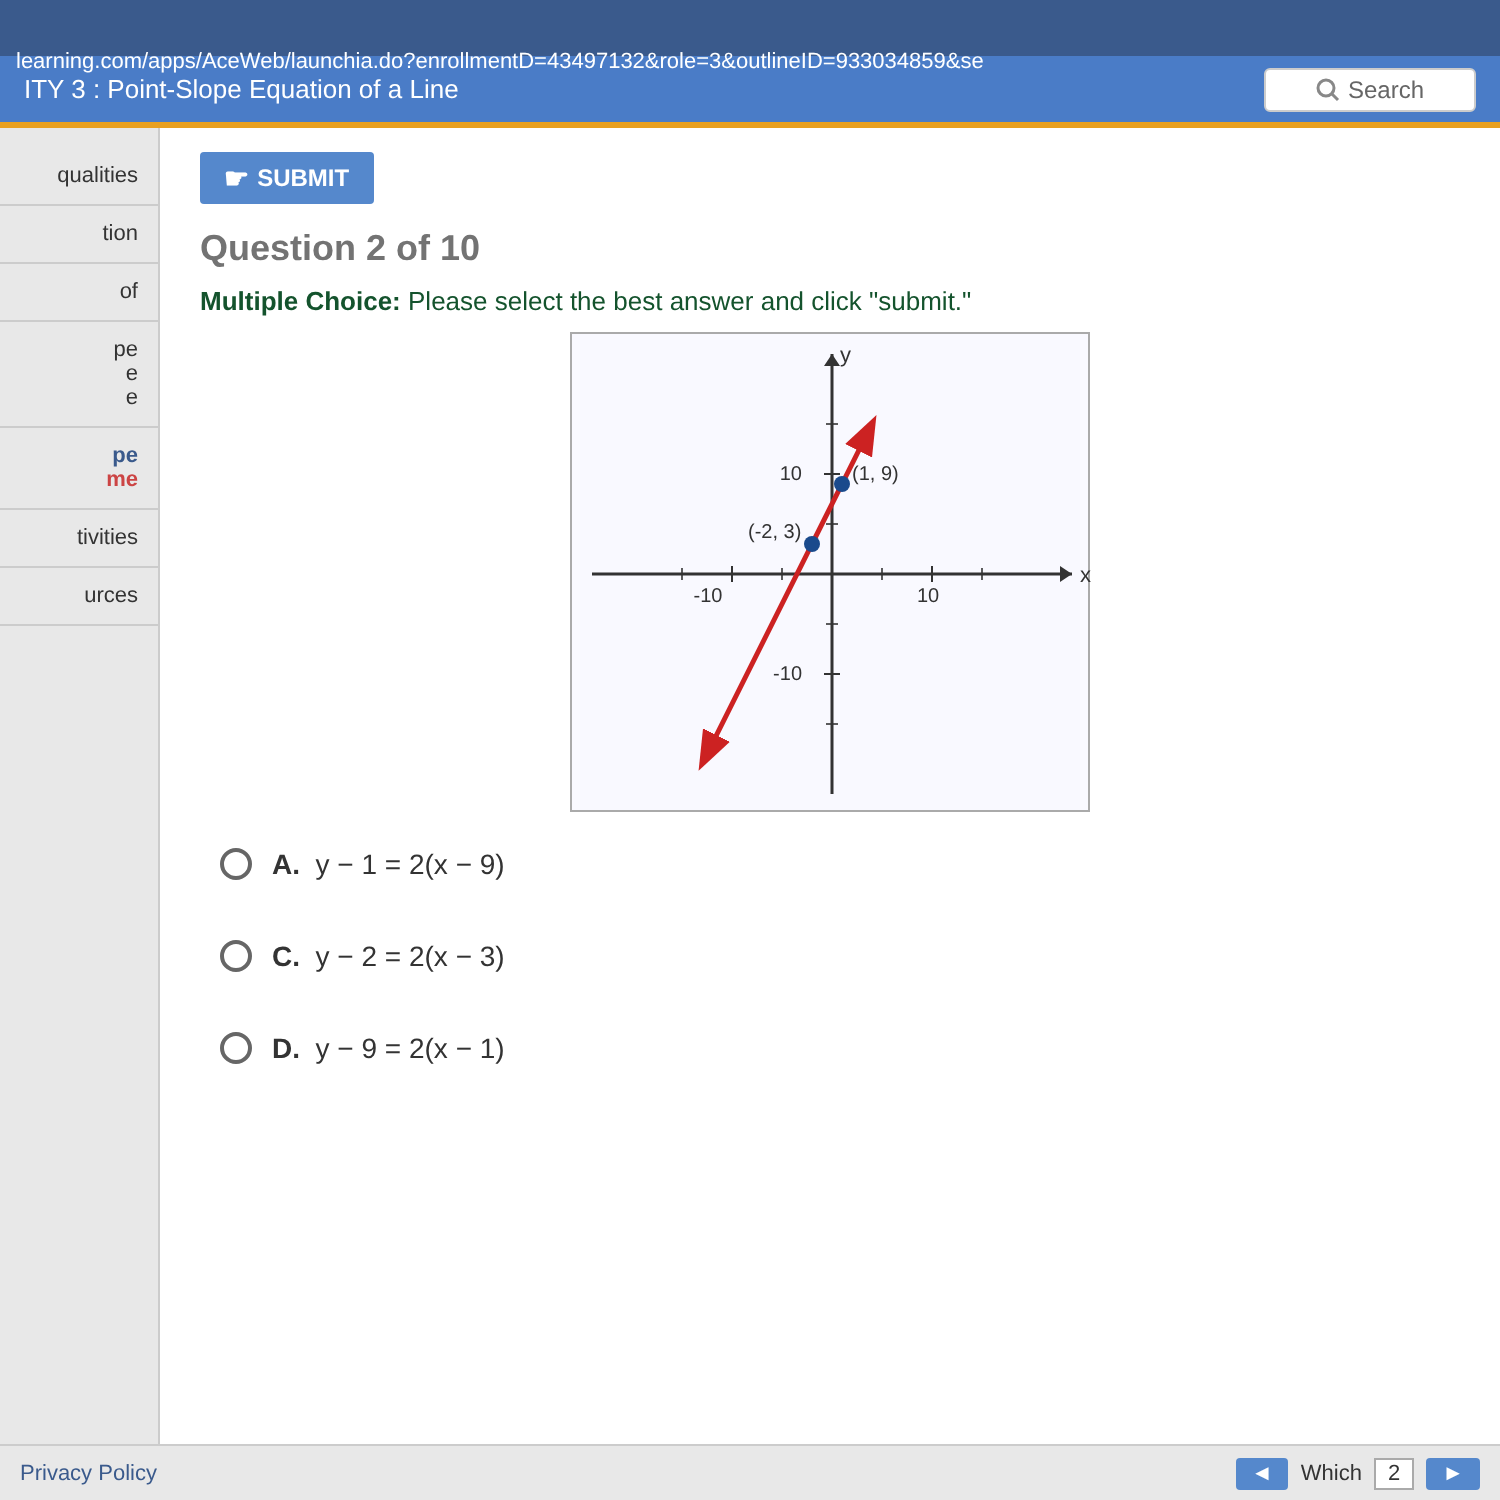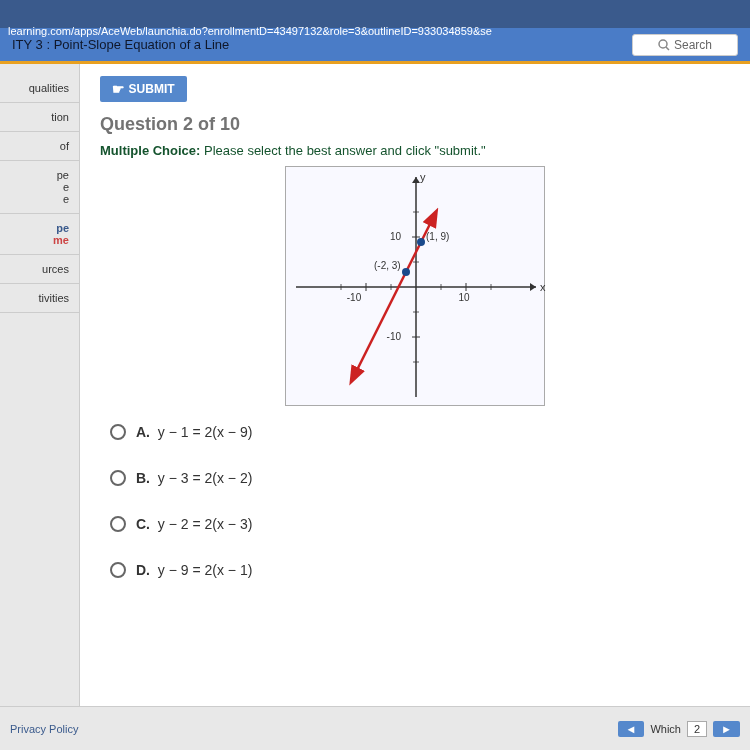--- a/index.html
+++ b/index.html
@@ -23,21 +23,21 @@
     .app-header {
       background: #4a7cc7;
       height: 36px;
       display: flex;
       align-items: center;
       justify-content: space-between;
       padding: 0 12px;
       border-bottom: 3px solid #e8a020;
     }
     .app-header-title {
-      color: #0f172a;
+      color: #ffffff;
       font-size: 13px;
     }
     .search-bar {
       background: white;
       border: 1px solid #ccc;
       border-radius: 3px;
       padding: 3px 25px;
       font-size: 12px;
       display: flex;
       align-items: center;
@@ -152,21 +152,21 @@
     }
 
     
     .bottom-bar {
       position: fixed;
       bottom: 0;
       left: 0;
       width: 750px;
       background: #e8e8e8;
       border-top: 1px solid #ccc;
-      height: 44px;
+      height: 28px;
       display: flex;
       align-items: center;
       justify-content: space-between;
       padding: 0 10px;
       font-size: 11px;
       color: #333;
     }
     .page-nav {
       display: flex;
       align-items: center;
@@ -219,24 +219,24 @@
     <div class="sidebar-item">
       <span>of</span>
     </div>
     <div class="sidebar-item">
       <span>pe<br>e<br>e</span>
     </div>
     <div class="sidebar-item active">
       <span>pe<br><span style="color:#cc4444;">me</span></span>
     </div>
     <div class="sidebar-item">
+      <span>tivities</span>
+    </div>
+    <div class="sidebar-item">
       <span>urces</span>
-    </div>
-    <div class="sidebar-item">
-      <span>tivities</span>
     </div>
   </div>
 
   <div class="content">
 
     
     <button class="submit-btn">
       <span style="font-size:14px;">☛</span>
       <span>SUBMIT</span>
     </button>
@@ -312,26 +312,20 @@
     
     <div class="answer-choices">
 
       <div class="answer-choice">
         <div class="radio-circle"></div>
         <span>
           <strong>A.</strong>&nbsp; y − 1 = 2(x − 9)
         </span>
       </div>
 
-      <div class="answer-choice">
-        <div class="radio-circle"></div>
-        <span>
-          <strong>B.</strong>&nbsp; y − 3 = 2(x − 2)
-        </span>
-      </div>
 
       <div class="answer-choice">
         <div class="radio-circle"></div>
         <span>
           <strong>C.</strong>&nbsp; y − 2 = 2(x − 3)
         </span>
       </div>
 
       <div class="answer-choice">
         <div class="radio-circle"></div>

